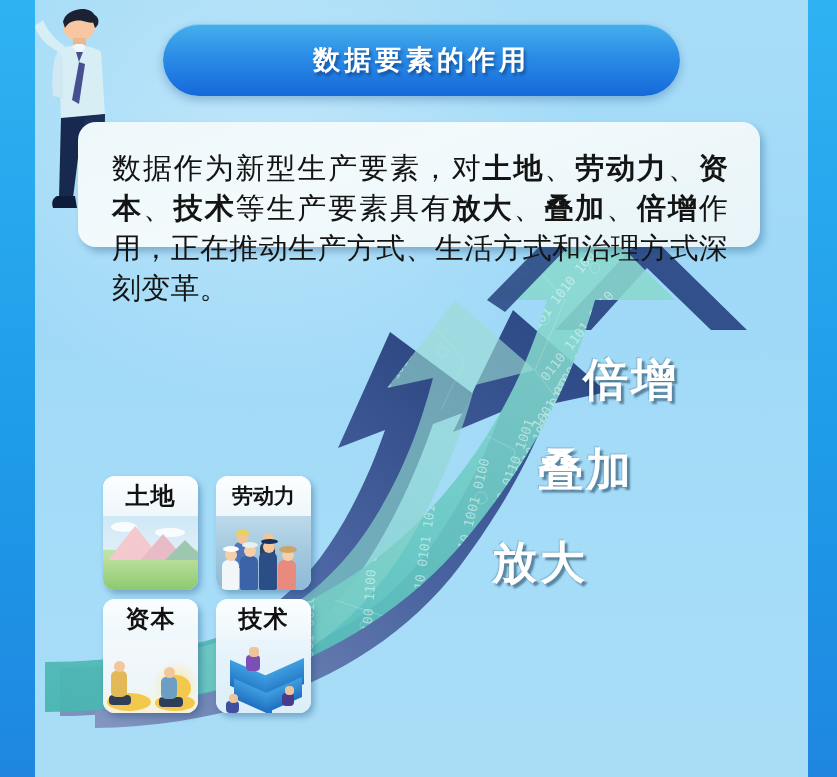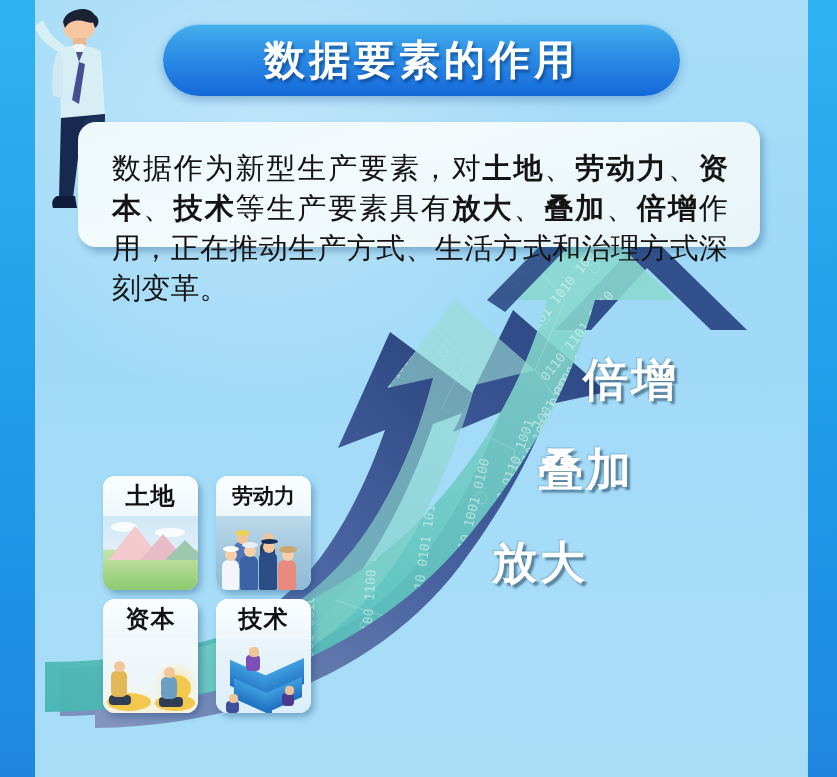--- a/index.html
+++ b/index.html
@@ -25,21 +25,21 @@
 
   
   .title-pill{
     position:absolute;left:163px;top:24px;width:517px;height:72px;
     border-radius:36px;
     background:linear-gradient(180deg,#45b0ec 0%,#2b8ce6 45%,#1569da 100%);
     box-shadow:0 4px 10px rgba(10,60,130,.28), inset 0 1px 0 rgba(255,255,255,.35);
     display:flex;align-items:center;justify-content:center;
   }
   .title-text{
-    color:#ffffff;font-size:41px;font-weight:bold;letter-spacing:4px;
+    color:#ffffff;font-size:27px;font-weight:bold;letter-spacing:4px;
     text-shadow:2px 3px 3px rgba(8,50,110,.55);
     white-space:nowrap;
   }
 
   
   .text-card{
     position:absolute;left:78px;top:122px;width:682px;height:125px;
     border-radius:18px;
     background:linear-gradient(160deg,#eef8fb 0%,#f2fafc 40%,#e8f4f8 100%);
     box-shadow:4px 5px 7px rgba(20,70,120,.30);

